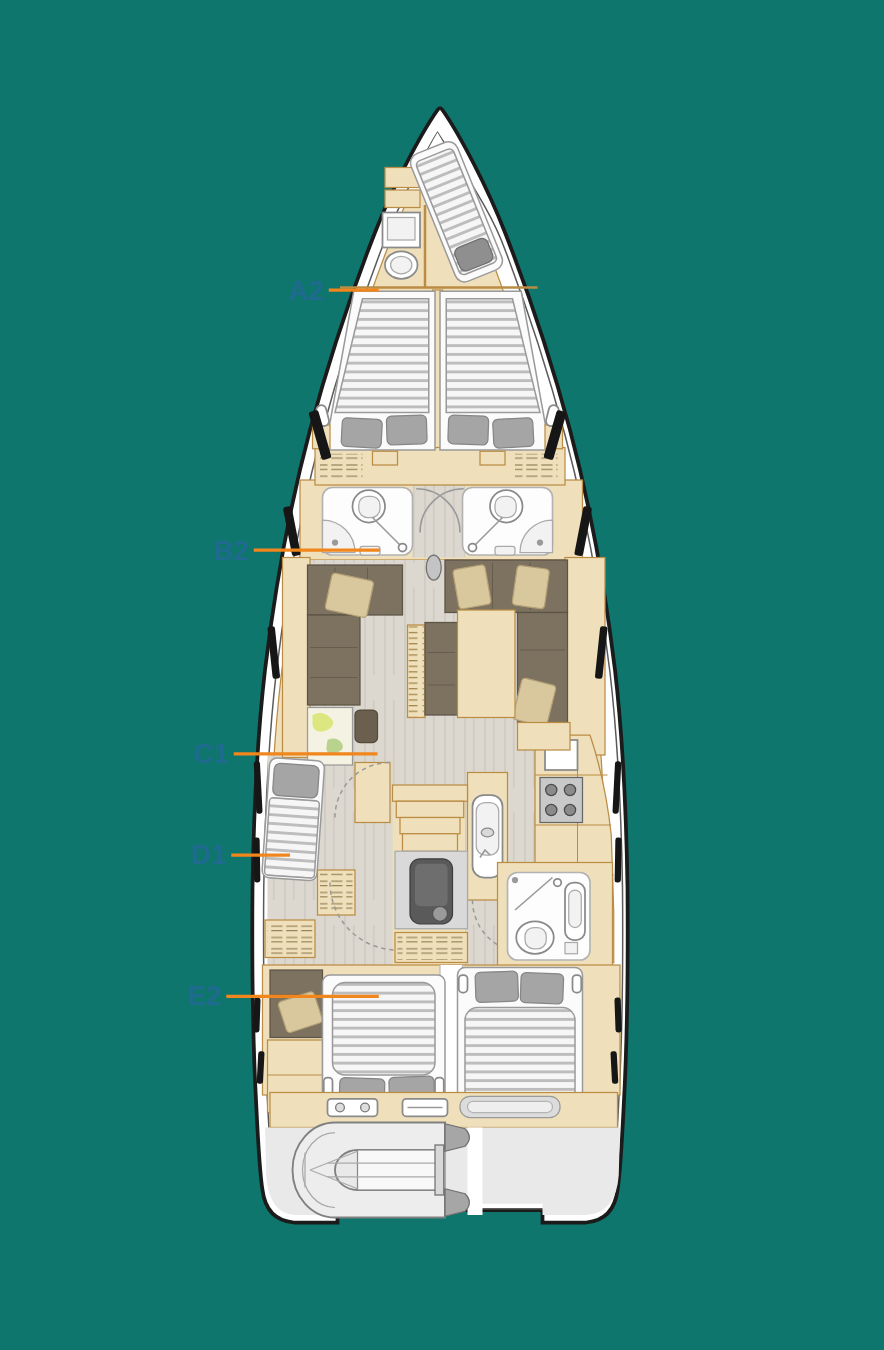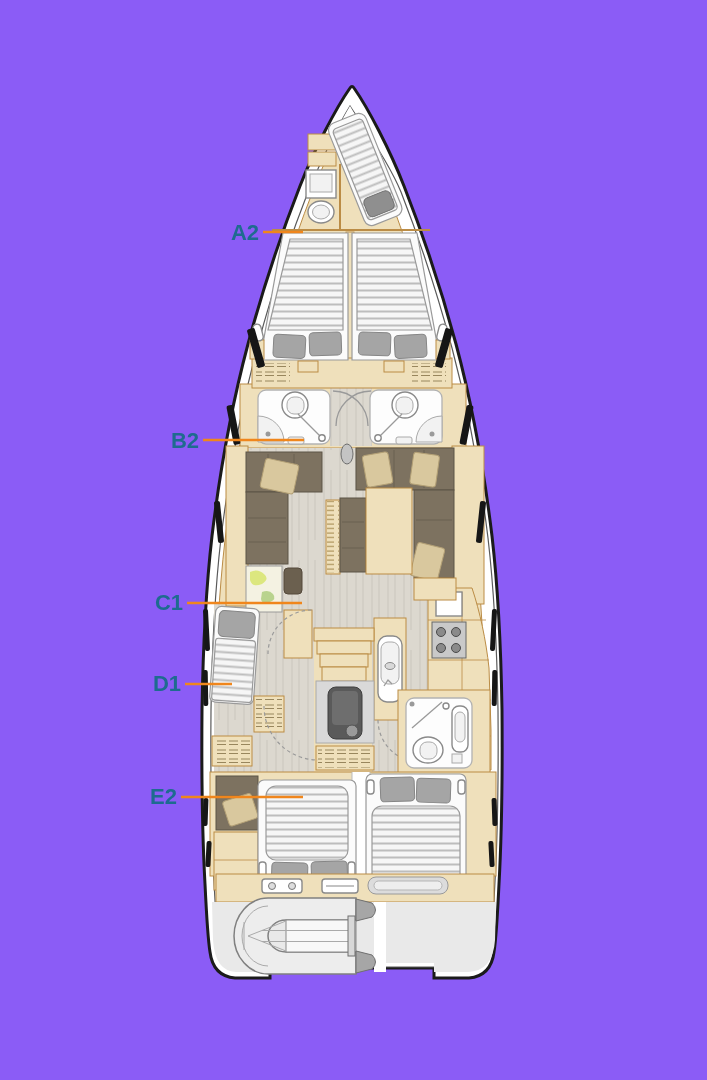--- a/index.html
+++ b/index.html
@@ -1,16 +1,16 @@
 <!DOCTYPE html>
 <html style="--label_text: #1e6b8f; --leader_line: #f0861c; --hull_line: #1b1b1b; --tan: #efe0bb; --tan_line: #bb8c45; --floor_base: #dcd8cf; --floor_grain: #d0ccc3; --sofa: #7d7260; --sofa_pillow: #d9c89e; --mattress: #f6f6f6; --mattress_stripe: #bdbdbd; --pillow_gray: #a5a5a5; --fixture_line: #8a8a8a; --garage_gray: #e9e9e9;"><head>
 <meta charset="utf-8">
 <style>
   html,body{margin:0;padding:0;background:#ffffff;}
-  .page{width:707px;height:1080px;background:#8b5cf6;position:relative;font-family:"Liberation Sans",sans-serif;}
+  .page{width:707px;height:1080px;background:#0f766e;position:relative;font-family:"Liberation Sans",sans-serif;}
   svg{display:block;}
   .hullOuter{fill:#ffffff;stroke:var(--hull_line);stroke-width:3;}
   .hullInner{fill:#ffffff;stroke:#5a5a5a;stroke-width:1.2;}
   .tan{fill:var(--tan);stroke:var(--tan_line);stroke-width:1;}
   .tanline{stroke:var(--tan_line);stroke-width:2;}
   .grid{stroke:var(--tan_line);stroke-width:0.8;fill:none;}
   .floor{fill:url(#wood);}
   .whiteroom{fill:#fdfdfd;stroke:#b2b2b2;stroke-width:1.3;}
   .frame{fill:#fbfbfb;stroke:#9a9a9a;stroke-width:1.2;}
   .mattress{fill:url(#mstripe);stroke:#9a9a9a;stroke-width:1.2;}

